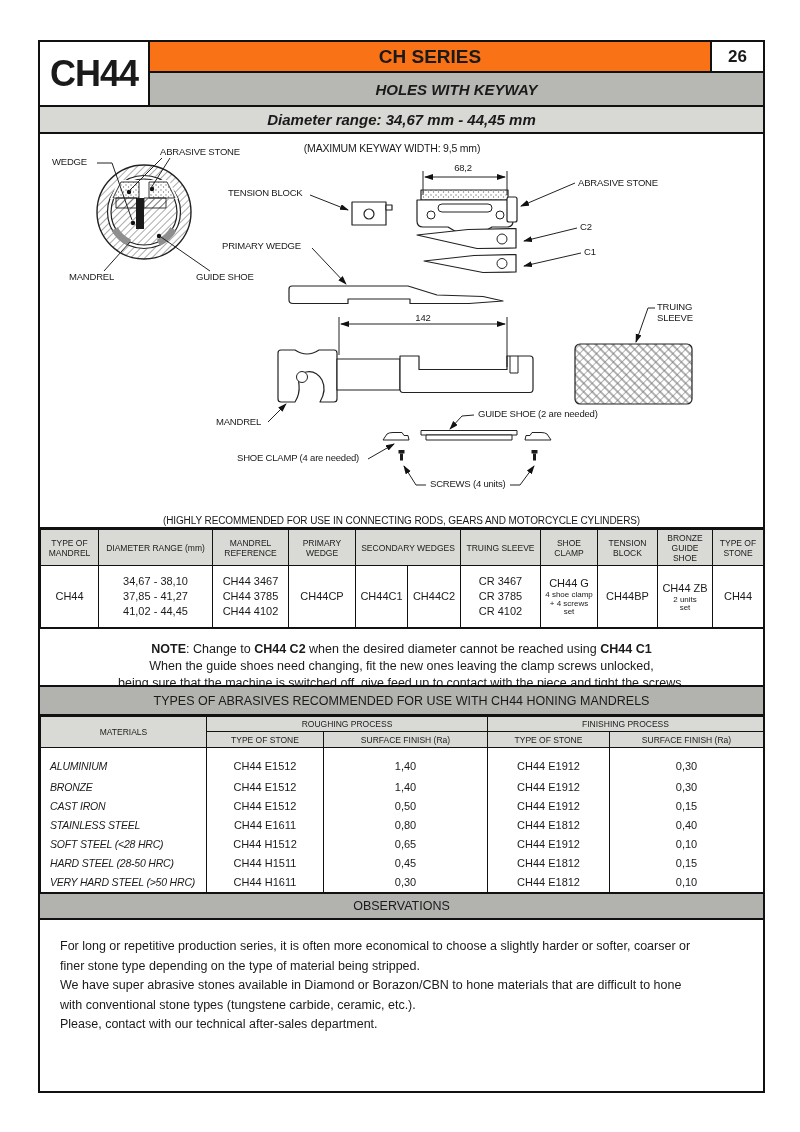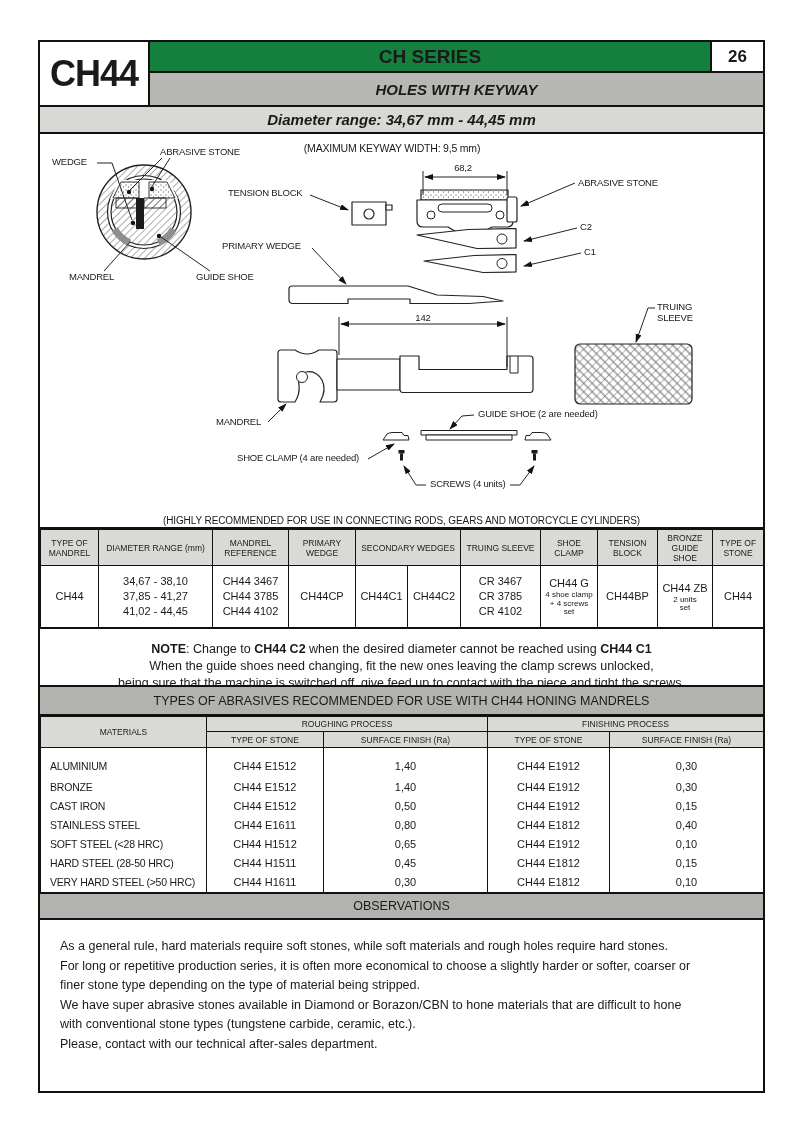--- a/index.html
+++ b/index.html
@@ -6,21 +6,21 @@
   body { background:#fff; font-family:"Liberation Sans", sans-serif; color:#1a1a1a; }
   .canvas { position:relative; width:800px; height:1132px; background:#fff; overflow:hidden; }
   .page { position:absolute; left:38px; top:40px; width:727px; height:1053px;
           border:2px solid #111; background:#fff; display:flex; flex-direction:column; }
 
   
   .hdr { height:63px; display:flex; }
   .model-box { width:110px; border-right:2px solid #111; display:flex; align-items:center; justify-content:center; }
   .model-box .model { font-size:36px; font-weight:bold; letter-spacing:-1px; }
   .hdr-right { flex:1; display:flex; flex-direction:column; }
-  .series-bar { height:31px; background:#15803d; border-bottom:2px solid #111; display:flex; }
+  .series-bar { height:31px; background:#f97316; border-bottom:2px solid #111; display:flex; }
   .series-title { flex:1; display:flex; align-items:center; justify-content:center;
                   font-size:19px; font-weight:bold; letter-spacing:0px; }
   .page-box { width:53px; background:#fff; border-left:2px solid #111; display:flex;
               align-items:center; justify-content:center; font-size:17px; font-weight:bold; }
   .subtitle-bar { flex:1; background:#b7b7b4; display:flex; align-items:center; justify-content:center;
                   font-size:15px; font-weight:bold; font-style:italic; }
   .dia-bar { height:29px; background:#d8d8d5; border-top:2px solid #111; border-bottom:2px solid #111;
              display:flex; align-items:center; justify-content:center; font-size:15px;
              font-weight:bold; font-style:italic; }
 
@@ -47,21 +47,21 @@
               line-height:17px; padding-top:12px; }
   .note-box b { font-weight:bold; }
 
   
   .types-bar { height:31px; background:#b2b2af; border-top:2px solid #111; border-bottom:2px solid #111;
                display:flex; align-items:center; justify-content:center; font-size:12.5px; }
   .atable-wrap { height:176px; }
   table.atable { width:100%; height:100%; border-collapse:collapse; table-layout:fixed; }
   table.atable th { background:#d9d9d6; border:1px solid #111; font-size:8.5px; font-weight:normal; padding:1px; }
   table.atable td { border-left:1px solid #111; border-right:1px solid #111; font-size:11px; text-align:center; }
-  table.atable td.mat { text-align:left; padding-left:9px; font-size:10.5px; letter-spacing:-0.2px; }
+  table.atable td.mat { text-align:left; padding-left:9px; font-size:10.5px; letter-spacing:-0.2px;font-style:italic; }
   table.atable tr.first td { padding-top:6px; }
 
   
   .obs-bar { height:28px; background:#b2b2af; border-top:2px solid #111; border-bottom:2px solid #111;
              display:flex; align-items:center; justify-content:center; font-size:12.5px; }
   .obs-box { flex:1; padding:17px 20px 0 20px; font-size:12.5px; line-height:19.5px; }
 </style>
 </head>
 <body>
 
@@ -347,21 +347,20 @@
           <td>0,30</td>
           <td>CH44 E1812</td>
           <td>0,10</td>
         </tr>
       </tbody>
         </table>
     </div>
 
     <div class="obs-bar">OBSERVATIONS</div>
     <div class="obs-box">
-      <div>As a general rule, hard materials require soft stones, while soft materials and rough holes require hard stones.</div>
       <div>For long or repetitive production series, it is often more economical to choose a slightly harder or softer, coarser or</div>
       <div>finer stone type depending on the type of material being stripped.</div>
       <div>We have super abrasive stones available in Diamond or Borazon/CBN to hone materials that are difficult to hone</div>
       <div>with conventional stone types (tungstene carbide, ceramic, etc.).</div>
       <div>Please, contact with our technical after-sales department.</div>
     </div>
 
   </div>
 </div>
 

